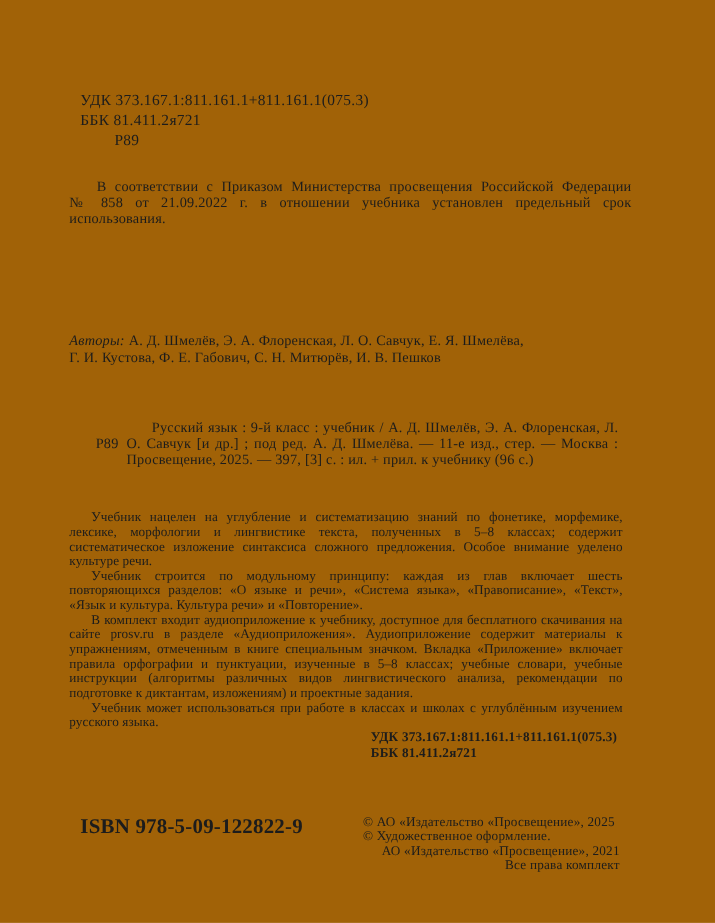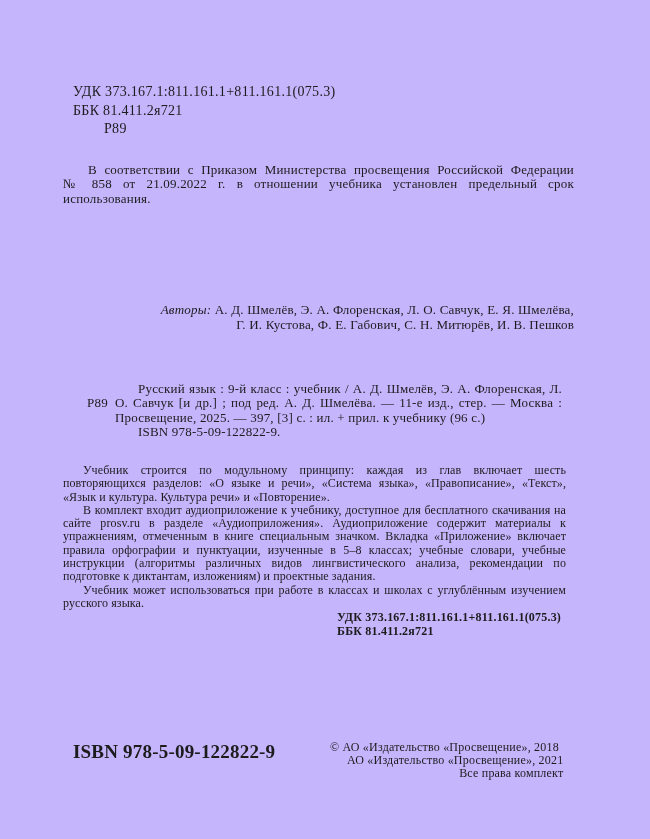--- a/index.html
+++ b/index.html
@@ -1,20 +1,20 @@
 <!DOCTYPE html>
 <html><head>
 <meta charset="utf-8">
 <style>
   html, body { margin: 0; padding: 0; background: #ffffff; }
   .page {
     position: relative;
     width: 650px;
     height: 839px;
-    background: #c4b5fd;
+    background: #a16207;
     color: #1c1c1c;
     font-family: "Liberation Serif", serif;
     overflow: hidden;
   }
   .top-codes {
     position: absolute;
     left: 73px;
     top: 83px;
     font-size: 14px;
     line-height: 18.6px;
@@ -36,21 +36,21 @@
     letter-spacing: 0.2px;
   }
 
   .authors {
     position: absolute;
     left: 63px;
     top: 303px;
     width: 511px;
     font-size: 13px;
     line-height: 14.5px;
-    text-align: right;
+    text-align: left;
     letter-spacing: 0.2px;
   }
   .italic { font-style: italic; }
 
   .catalog {
     position: absolute;
     left: 115px;
     top: 382px;
     width: 447px;
     font-size: 13px;
@@ -126,34 +126,35 @@
   <p class="usage-note">В соответствии с Приказом Министерства просвещения Российской Федерации № 858 от 21.09.2022 г. в отношении учебника установлен предельный срок использования.</p>
 
   <div class="authors">
     <div><span class="italic">Авторы:</span> <span>А. Д. Шмелёв, Э. А. Флоренская, Л. О. Савчук, Е. Я. Шмелёва,</span></div>
     <div>Г. И. Кустова, Ф. Е. Габович, С. Н. Митюрёв, И. В. Пешков</div>
   </div>
 
   <div class="catalog">
     <span class="catalog-sign">Р89</span>
     <p class="catalog-text"><span class="bold">Русский язык</span><span> : 9-й класс : учебник / А. Д. Шмелёв, Э. А. Флоренская, Л. О. Савчук [и др.] ; под ред. А. Д. Шмелёва. — 11-е изд., стер. — Москва : Просвещение, 2025. — 397, [3] с. : ил. + прил. к учебнику (96 с.)</span></p>
-    <div class="catalog-isbn">ISBN 978-5-09-122822-9.</div>
   </div>
 
   <div class="annotation-block">
+    <p>Учебник нацелен на углубление и систематизацию знаний по фонетике, морфемике, лексике, морфологии и лингвистике текста, полученных в 5–8 классах; содержит систематическое изложение синтаксиса сложного предложения. Особое внимание уделено культуре речи.</p>
     <p>Учебник строится по модульному принципу: каждая из глав включает шесть повторяющихся разделов: «О языке и речи», «Система языка», «Правописание», «Текст», «Язык и культура. Культура речи» и «Повторение».</p>
     <p>В комплект входит аудиоприложение к учебнику, доступное для бесплатного скачивания на сайте prosv.ru в разделе «Аудиоприложения». Аудиоприложение содержит материалы к упражнениям, отмеченным в книге специальным значком. Вкладка «Приложение» включает правила орфографии и пунктуации, изученные в 5–8 классах; учебные словари, учебные инструкции (алгоритмы различных видов лингвистического анализа, рекомендации по подготовке к диктантам, изложениям) и проектные задания.</p>
     <p>Учебник может использоваться при работе в классах и школах с углублённым изучением русского языка.</p>
     <div class="bottom-codes">
       <div>УДК 373.167.1:811.161.1+811.161.1(075.3)</div>
       <div>ББК 81.411.2я721</div>
     </div>
   </div>
 
   <div class="footer-isbn">ISBN 978-5-09-122822-9</div>
 
   <div class="copyright">
-    <div>© АО «Издательство «Просвещение», 2018</div>
+    <div>© АО «Издательство «Просвещение», 2025</div>
+    <div>© Художественное оформление.</div>
     <div class="indent">АО «Издательство «Просвещение», 2021</div>
     <div class="indent">Все права комплект</div>
   </div>
 
 </div>
 
 </body></html>

